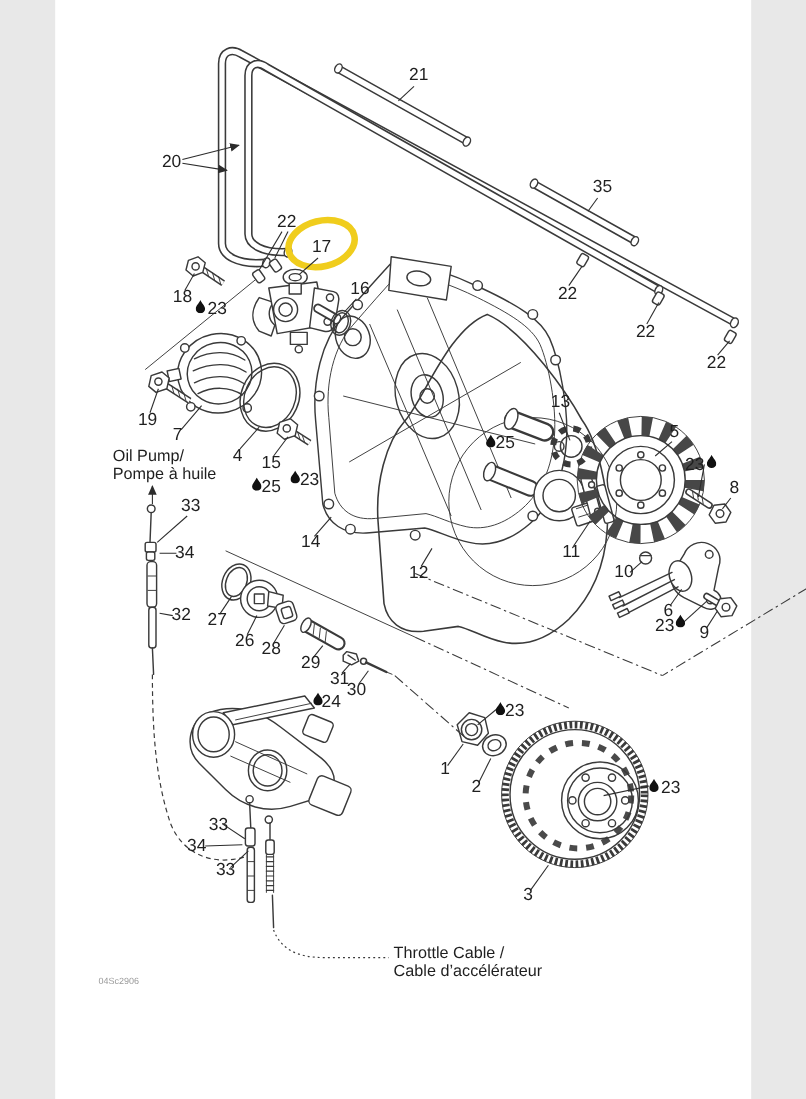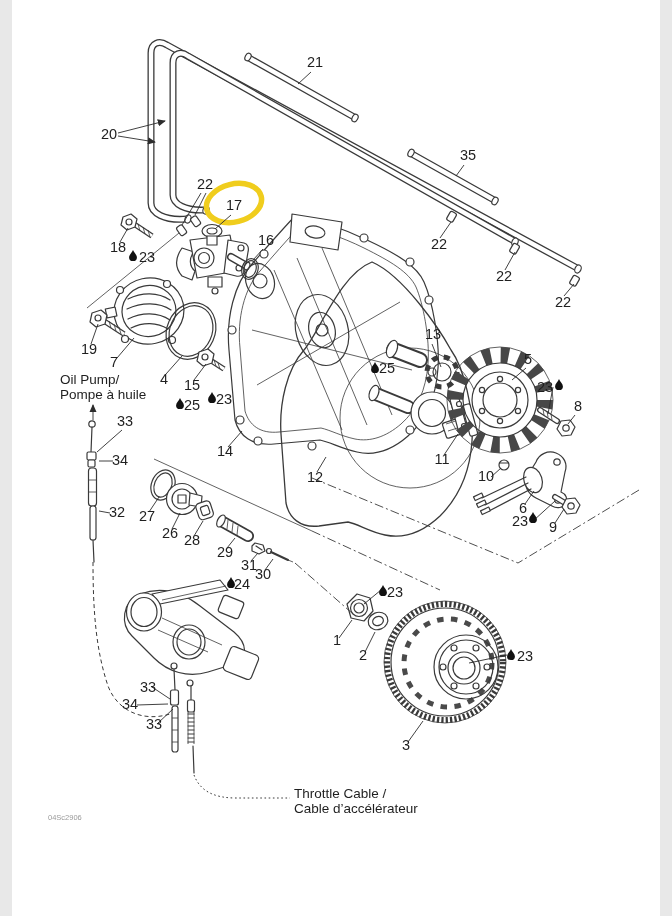--- a/index.html
+++ b/index.html
@@ -1,16 +1,16 @@
 <!DOCTYPE html>
 <html><head>
 <meta charset="utf-8">
 <style>
   html,body{margin:0;padding:0;background:#e8e8e8;}
-  .stage{width:648px;height:916px;background:#ffffff;position:relative;margin:0 auto;
+  .stage{width:580px;height:916px;background:#ffffff;position:relative;margin:0 auto;
          font-family:"Liberation Sans", sans-serif;}
   svg{display:block}
   .lbl{font:14.5px "Liberation Sans",sans-serif;fill:#1f1f1f;}
   .ann{font:13.5px "Liberation Sans",sans-serif;fill:#1f1f1f;}
   .wm{font:7.5px "Liberation Sans",sans-serif;fill:#9a9a9a;}
   .ol{stroke:#3a3a3a;fill:none;stroke-width:1.2;stroke-linejoin:round;stroke-linecap:round;}
   .olf{stroke:#3a3a3a;fill:#ffffff;stroke-width:1.2;stroke-linejoin:round;stroke-linecap:round;}
   .thin{stroke:#3a3a3a;fill:none;stroke-width:.8;}
   .leader{stroke:#2c2c2c;fill:none;stroke-width:.9;}
   .tube-o{stroke:#3a3a3a;fill:none;stroke-width:7;stroke-linecap:round;stroke-linejoin:round;}

